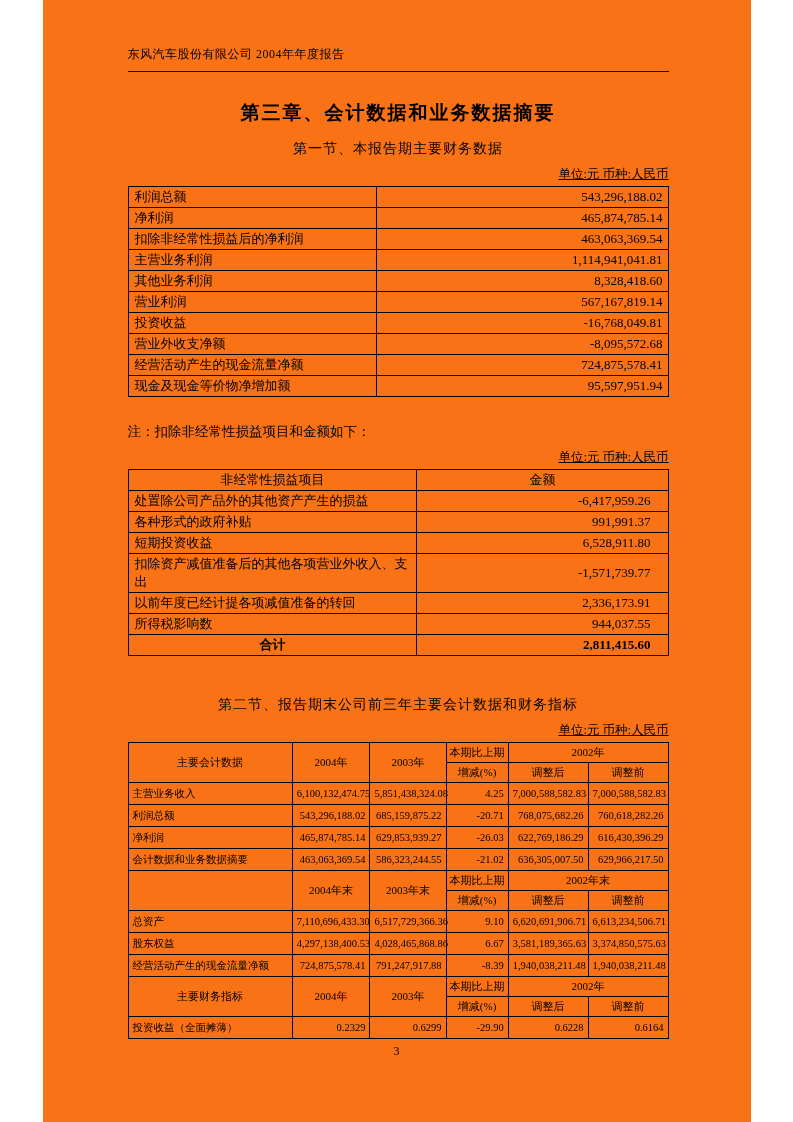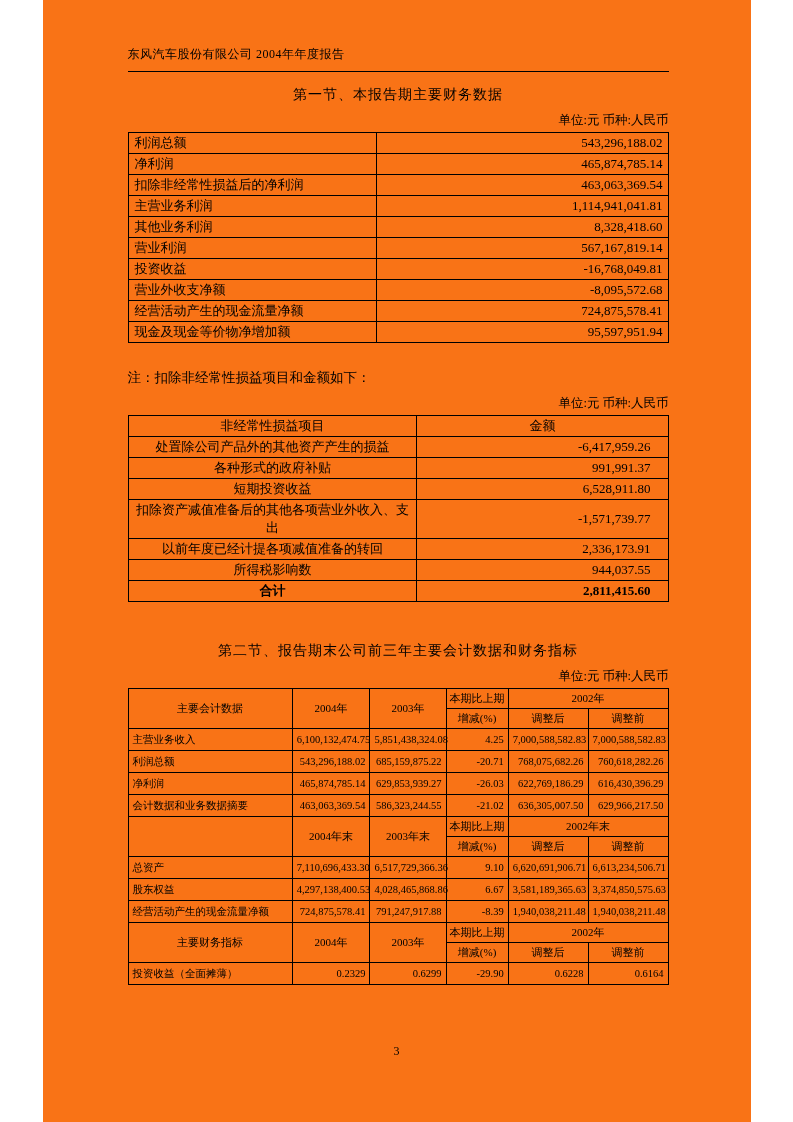--- a/index.html
+++ b/index.html
@@ -34,20 +34,21 @@
     font-weight: normal;
     letter-spacing: 1px;
     margin-top: 14px;
   }
   .section-title.sec2 { margin-top: 40px; }
   .unit-label {
     text-align: right;
     font-size: 12.5px;
     margin-top: 8px;
     margin-bottom: 3px;
+    text-decoration: underline;
   }
   table { width: 100%; border-collapse: collapse; table-layout: fixed; }
   
   .kv-table td {
     border: 1px solid #000;
     font-size: 13px;
     height: 21px;
     padding: 1px 6px;
     vertical-align: middle;
   }
@@ -59,21 +60,21 @@
   .nr-table th, .nr-table td {
     border: 1px solid #000;
     font-size: 13px;
     font-weight: normal;
     height: 21px;
     padding: 1px 6px;
     vertical-align: middle;
   }
   .nr-table .label-col { width: 53.5%; }
   .nr-table th { text-align: center; }
-  .nr-table td.lbl { text-align: center; }
+  .nr-table td.lbl { text-align: left; }
   .nr-table td.num { text-align: right; padding-right: 17px; }
   .nr-table .total-row td { font-weight: bold; }
   .nr-table .total-row td.ctr { text-align: center; }
   
   .main-table { margin-top: 3px; }
   .main-table th, .main-table td {
     border: 1px solid #000;
     vertical-align: middle;
   }
   .main-table th {
@@ -100,20 +101,21 @@
 </style>
 </head>
 <body>
 
 <div class="page">
 
   <header class="doc-header">
     <span>东风汽车股份有限公司  2004年年度报告</span>
   </header>
 
+  <h1 class="chapter-title">第三章、会计数据和业务数据摘要</h1>
 
   <h2 class="section-title">第一节、本报告期主要财务数据</h2>
 
   <div class="unit-label">单位:元  币种:人民币</div>
 
   <table class="kv-table">
     <tbody>
   <tr>
     <td class="label-cell">利润总额</td>
     <td class="value-cell">543,296,188.02</td>

